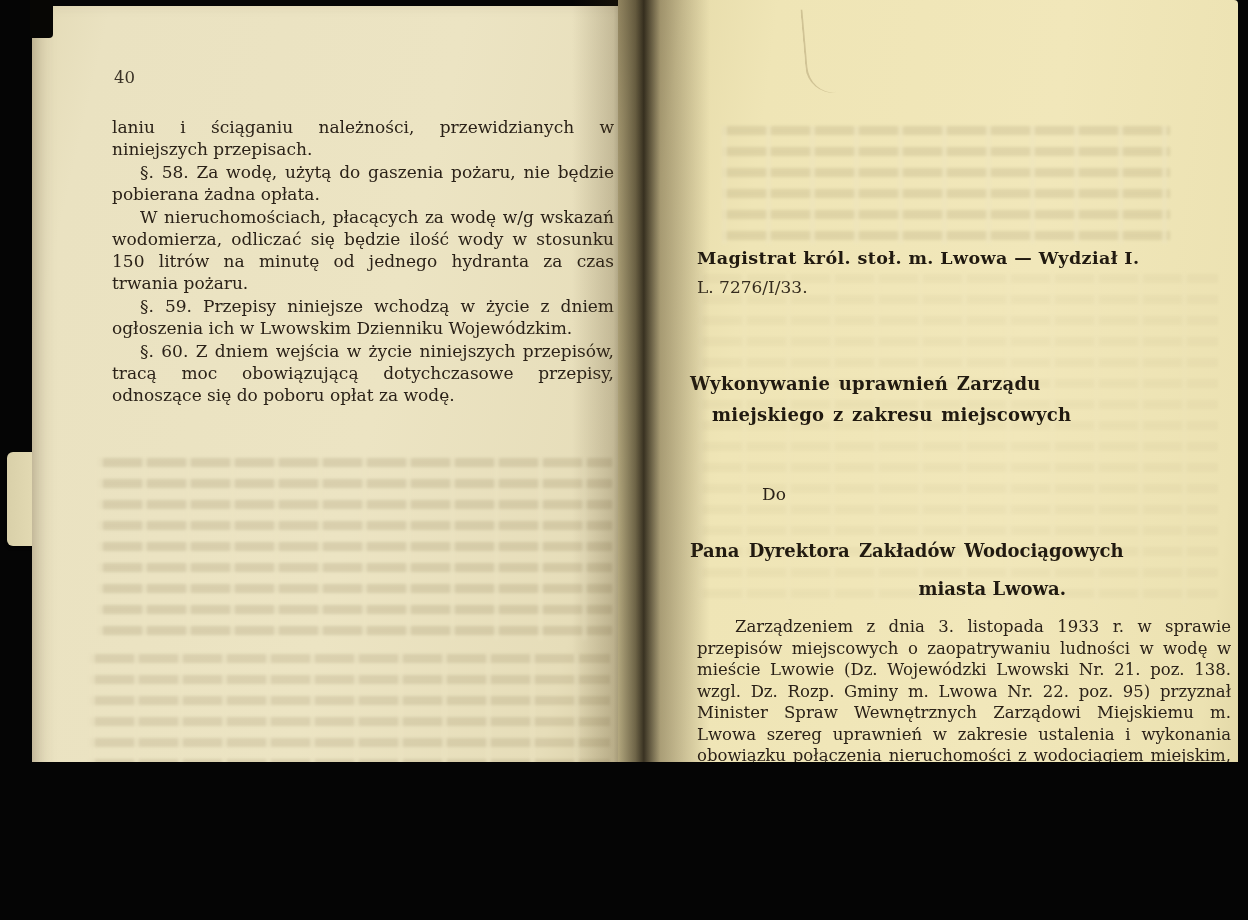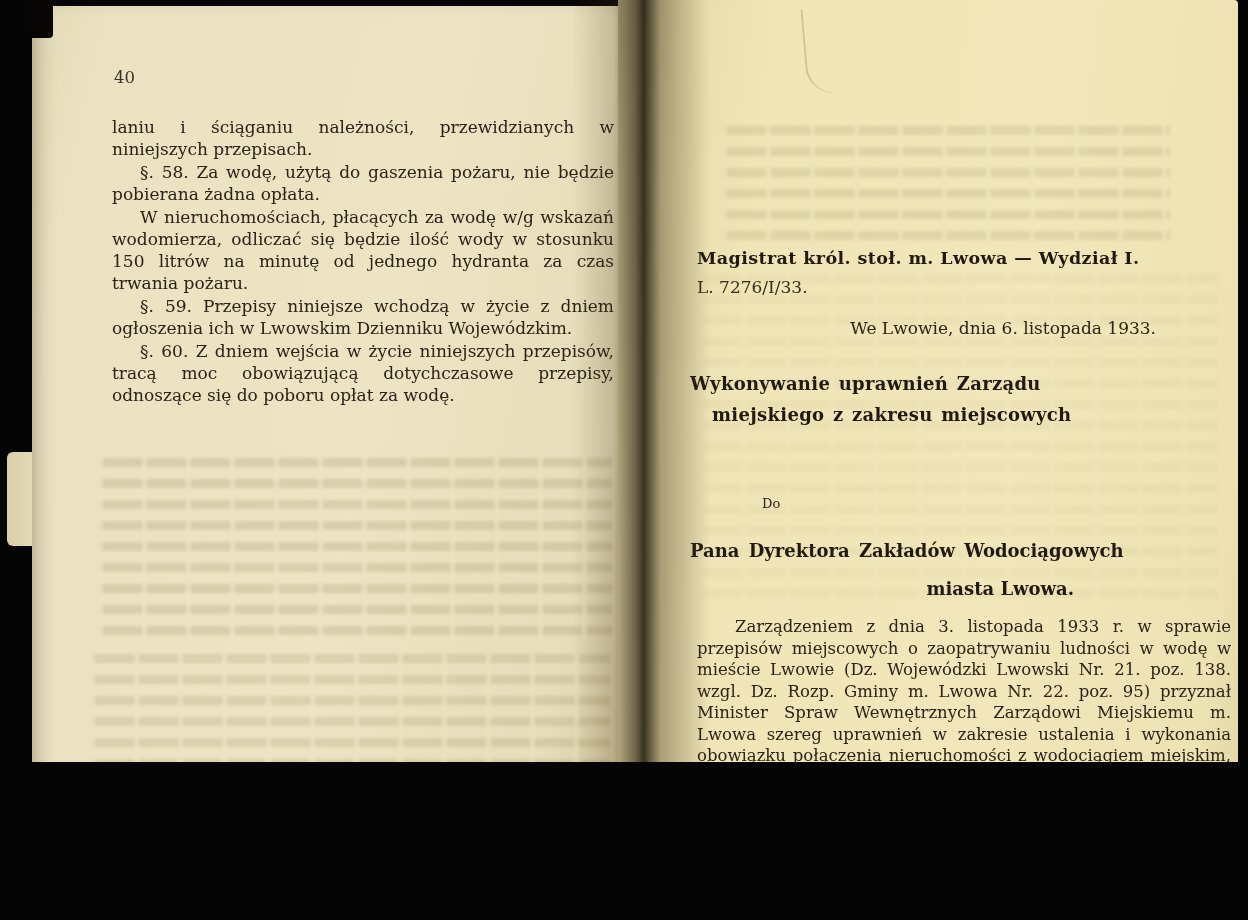--- a/index.html
+++ b/index.html
@@ -157,32 +157,32 @@
     font-size: 18px;
     font-weight: bold;
     line-height: 31px;
     letter-spacing: 0.3px;
     word-spacing: 2px;
     color: #211a10;
   }
   #rp-subject .sub-line-2 { margin-left: 22px; }
   #rp-subject .sub-line-3 { margin-left: 64px; }
   #rp-do {
-    left: 144px; top: 496px;
-    font-size: 13px;
+    left: 144px; top: 484px;
+    font-size: 17px;
   }
   #rp-recipient-1 {
     left: 72px; top: 540px;
     font-size: 18px;
     font-weight: bold;
     word-spacing: 3px;
     color: #211a10;
   }
   #rp-recipient-2 {
-    right: 164px; top: 578px;
+    right: 172px; top: 578px;
     font-size: 18px;
     font-weight: bold;
     color: #211a10;
     margin-left: 12px;
   }
   #rp-body {
     left: 79px; top: 616px;
     width: 534px;
     font-size: 16.5px;
     line-height: 21.5px;
@@ -220,21 +220,20 @@
   <div id="right-page" class="page">
 
     <div id="rp-ghost-top" class="ghost"></div>
     <div id="rp-ghost-mid" class="ghost"></div>
     <div id="crease-mark"></div>
 
     <div id="rp-sender" class="rp">Magistrat król. stoł. m. Lwowa — Wydział I.</div>
 
     <div id="rp-ref" class="rp">L. 7276/I/33.</div>
 
-    <div id="rp-date" class="rp">We Lwowie, dnia 6. listopada 1933.</div>
 
     <div id="rp-subject" class="rp">
       <div class="sub-line-1">Wykonywanie uprawnień Zarządu</div>
       <div class="sub-line-2">miejskiego z zakresu miejscowych</div>
     </div>
 
     <div id="rp-do" class="rp">Do</div>
 
     <div id="rp-recipient-1" class="rp">Pana Dyrektora Zakładów Wodociągowych</div>
 

